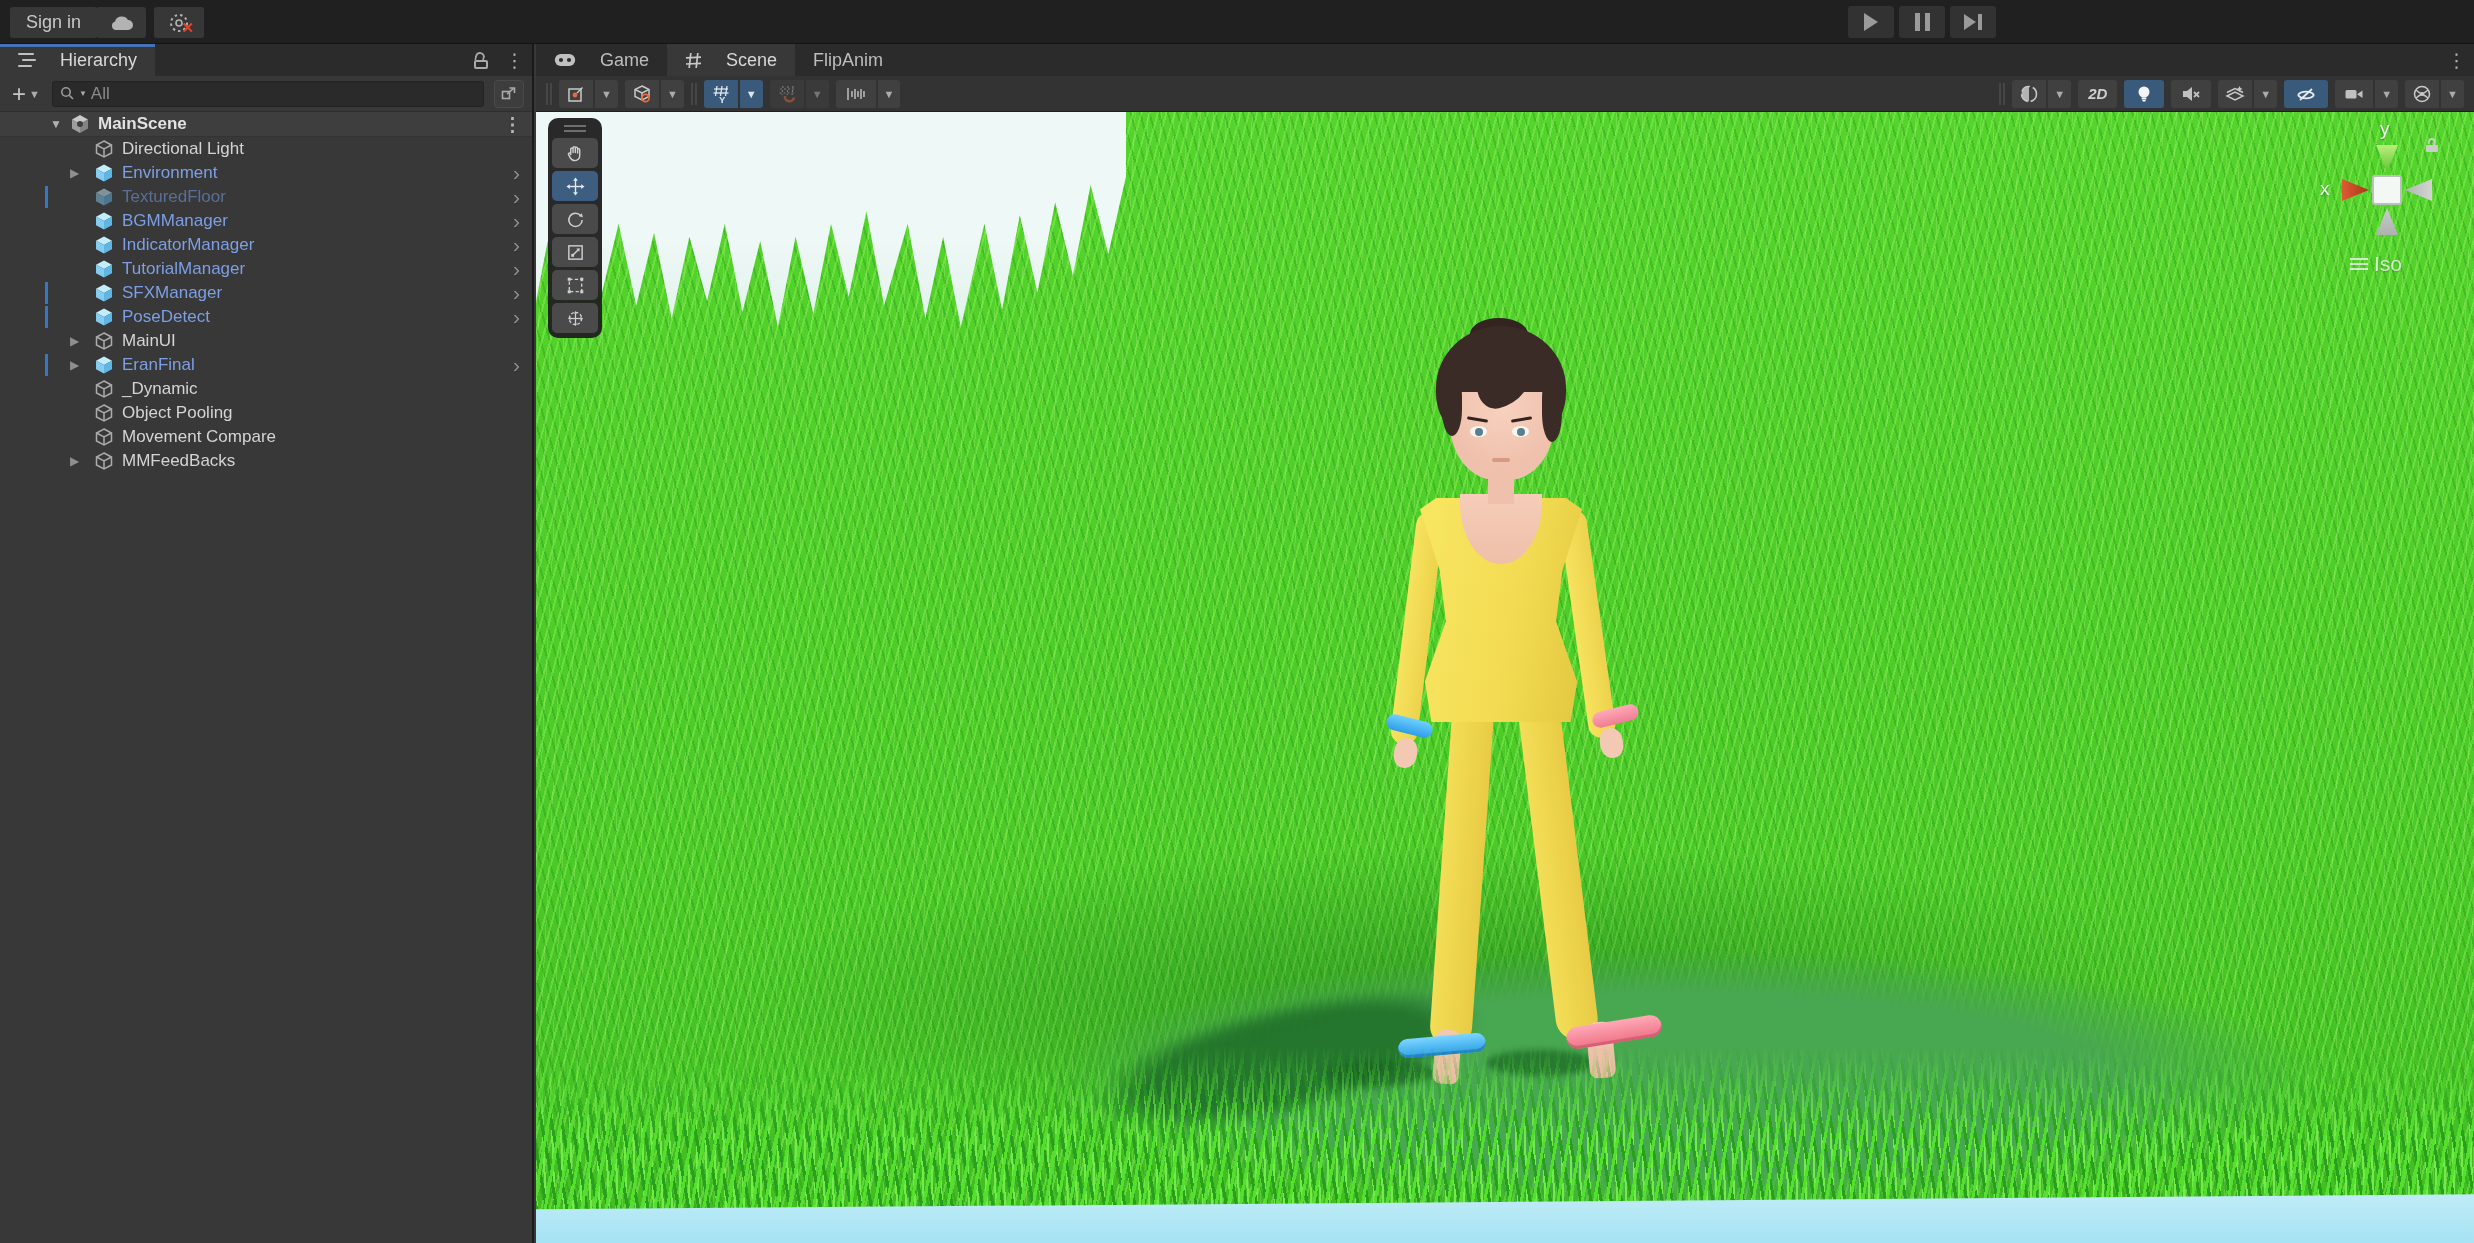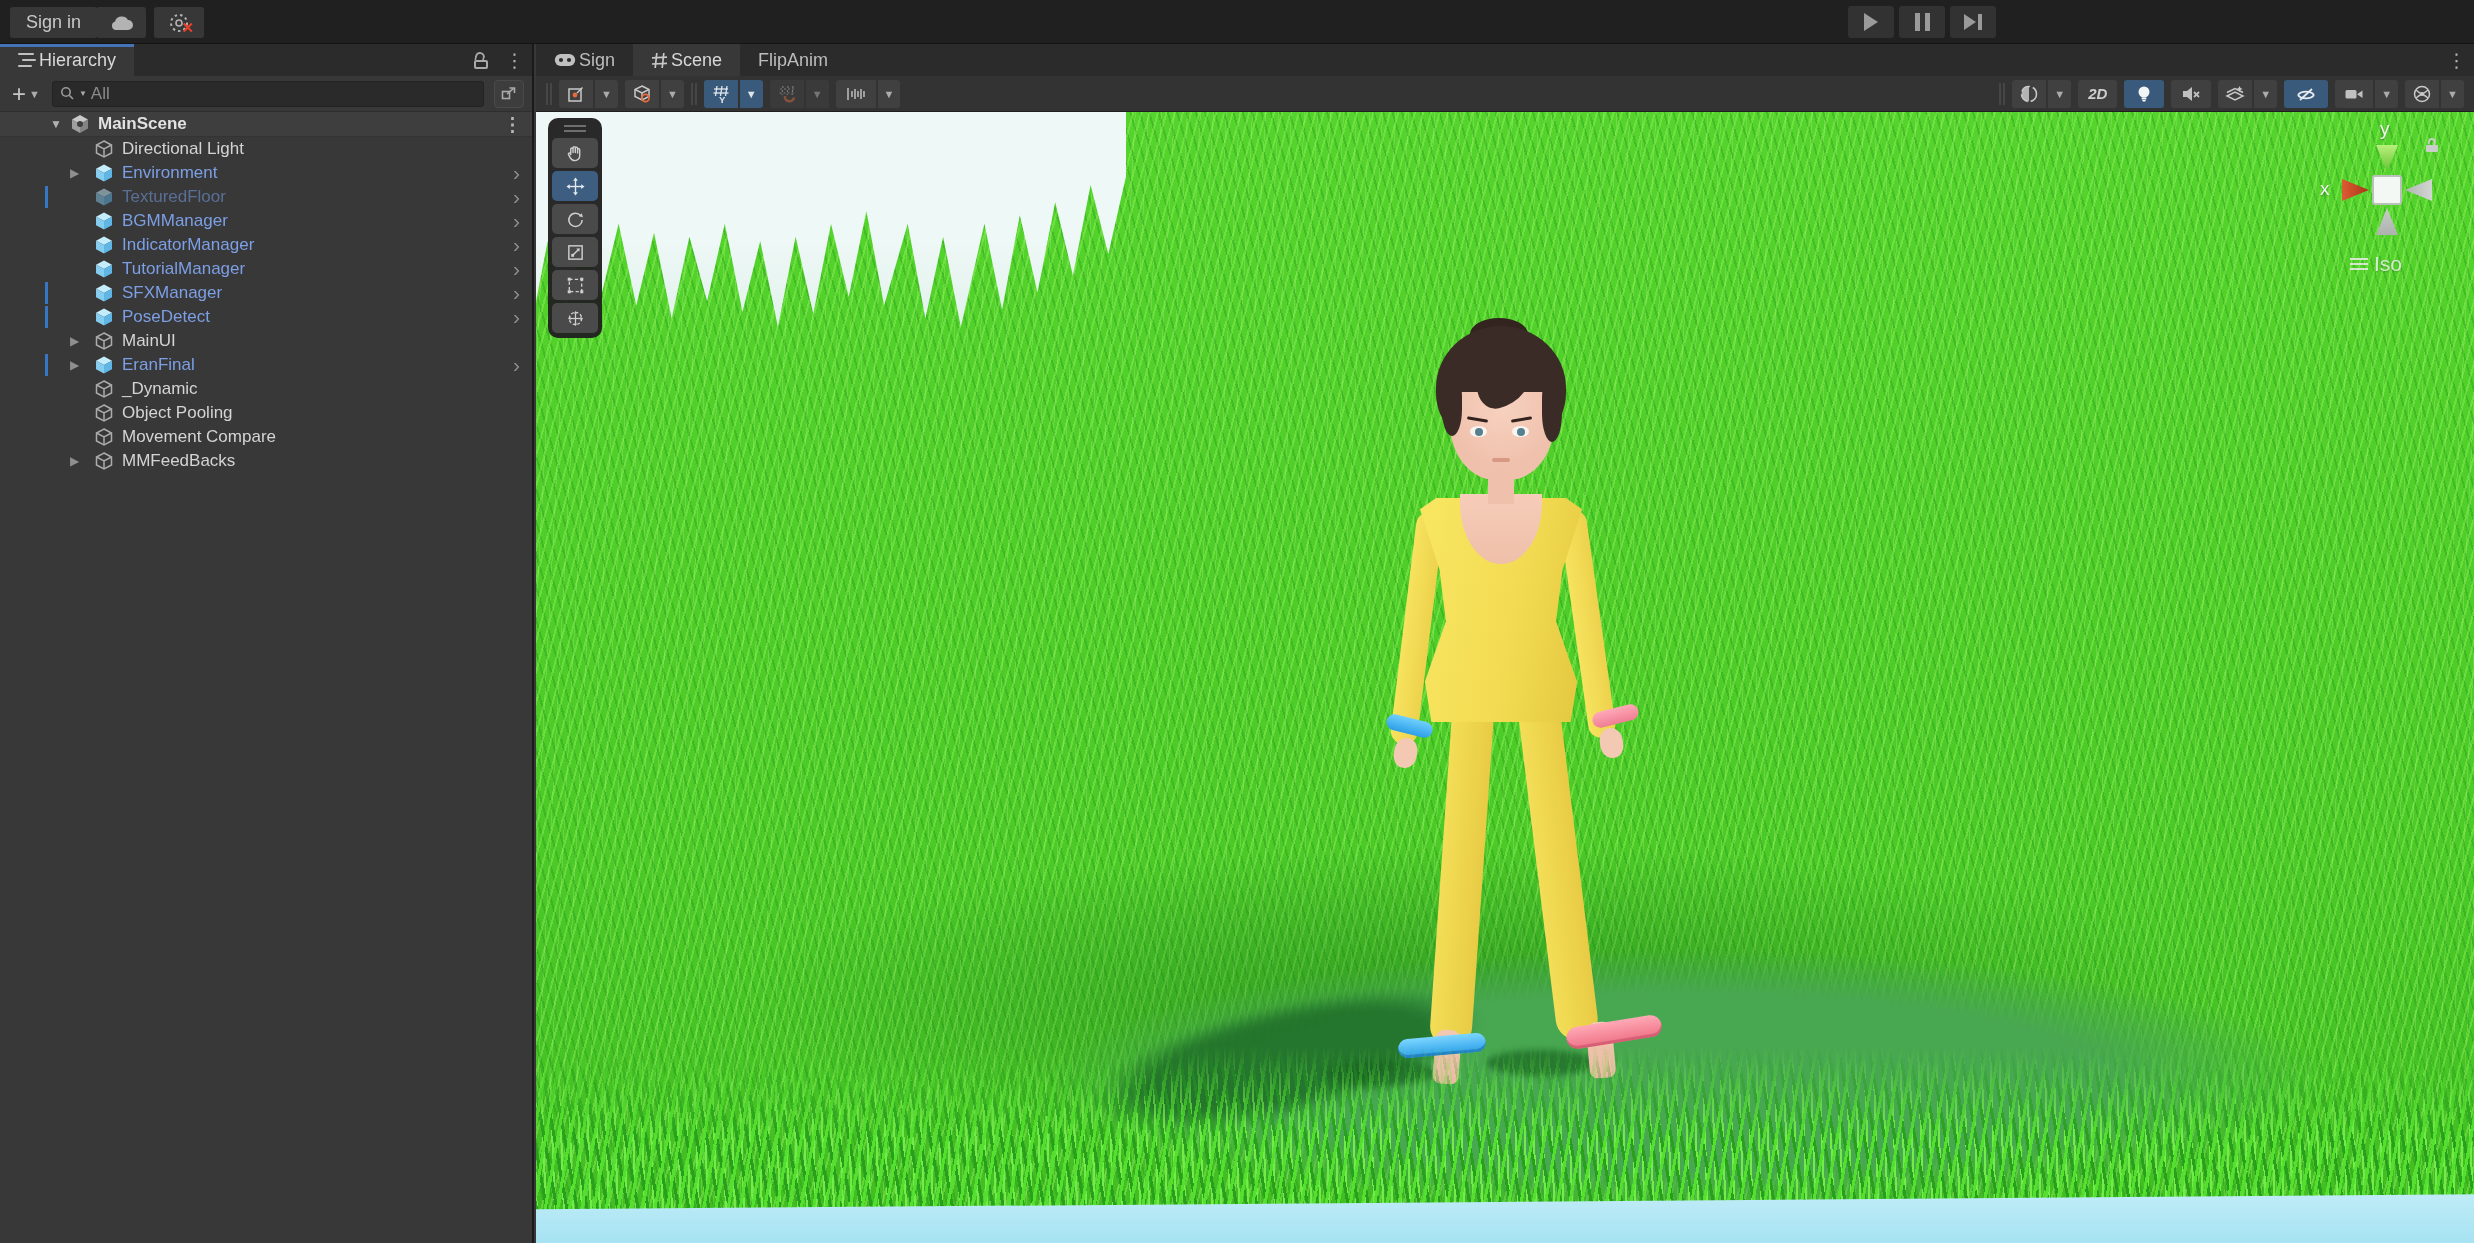--- a/index.html
+++ b/index.html
@@ -26,21 +26,21 @@
   .step-wrap { display:flex; align-items:center; gap:2px; }
   .tri-step { width:0; height:0; border-left:12px solid #9A9A9A; border-top:8px solid transparent; border-bottom:8px solid transparent; }
   .step-bar { width:4px; height:16px; background:#9A9A9A; }
 
   
   #hierarchy-panel { position:absolute; left:0; top:44px; width:534px; bottom:0;
     background:#383838; border-right:2px solid #191919; }
   #scene-panel { position:absolute; left:536px; top:44px; right:0; bottom:0; background:#333333; }
 
   .tabbar { position:relative; height:32px; background:#2B2B2B; display:flex; align-items:stretch; }
-  .tab { position:relative; display:flex; align-items:center; gap:3px; padding:0 18px;
+  .tab { position:relative; display:flex; align-items:center; gap:24px; padding:0 18px;
     font-size:18px; color:#BDBDBD; }
   .tab.active { background:#383838; color:#D8D8D8; }
   .tab.focus-stripe::before { content:""; position:absolute; left:0; right:0; top:0; height:3px; background:#4473B8; }
   .hdr-icons { position:absolute; right:8px; top:0; height:32px; display:flex; align-items:center; gap:16px; }
   .kebab { color:#B5B5B5; font-size:19px; line-height:1; letter-spacing:0; }
   .hlist-icon { width:18px; height:14px; position:relative; }
   .hlist-icon i { position:absolute; height:2px; background:#C0C0C0; border-radius:1px; }
   .hlist-icon i:nth-child(1){ left:0; right:2px; top:0; }
   .hlist-icon i:nth-child(2){ left:4px; right:0; top:6px; }
   .hlist-icon i:nth-child(3){ left:0; right:4px; top:12px; }
@@ -506,21 +506,21 @@
 </div>
 
 <div id="scene-panel">
   <div class="tabbar">
     <div class="tab">
       <svg width="22" height="14" viewBox="0 0 22 14">
         <rect x="0.8" y="1" width="20.4" height="12" rx="6" fill="#C0C0C0"></rect>
         <circle cx="7" cy="7" r="2.1" fill="#2B2B2B"></circle>
         <circle cx="15" cy="7" r="2.1" fill="#2B2B2B"></circle>
       </svg>
-      <span>Sign</span>
+      <span>Game</span>
     </div>
     <div class="tab active">
       <svg width="17" height="17" viewBox="0 0 17 17">
         <g stroke="#C8C8C8" stroke-width="1.7" fill="none">
           <line x1="5.8" y1="1" x2="4.2" y2="16"></line>
             <line x1="12.8" y1="1" x2="11.2" y2="16"></line>
           <line x1="1" y1="5.8" x2="16" y2="5.2"></line>
             <line x1="1" y1="12" x2="16" y2="11.4"></line>
         </g>
       </svg>

